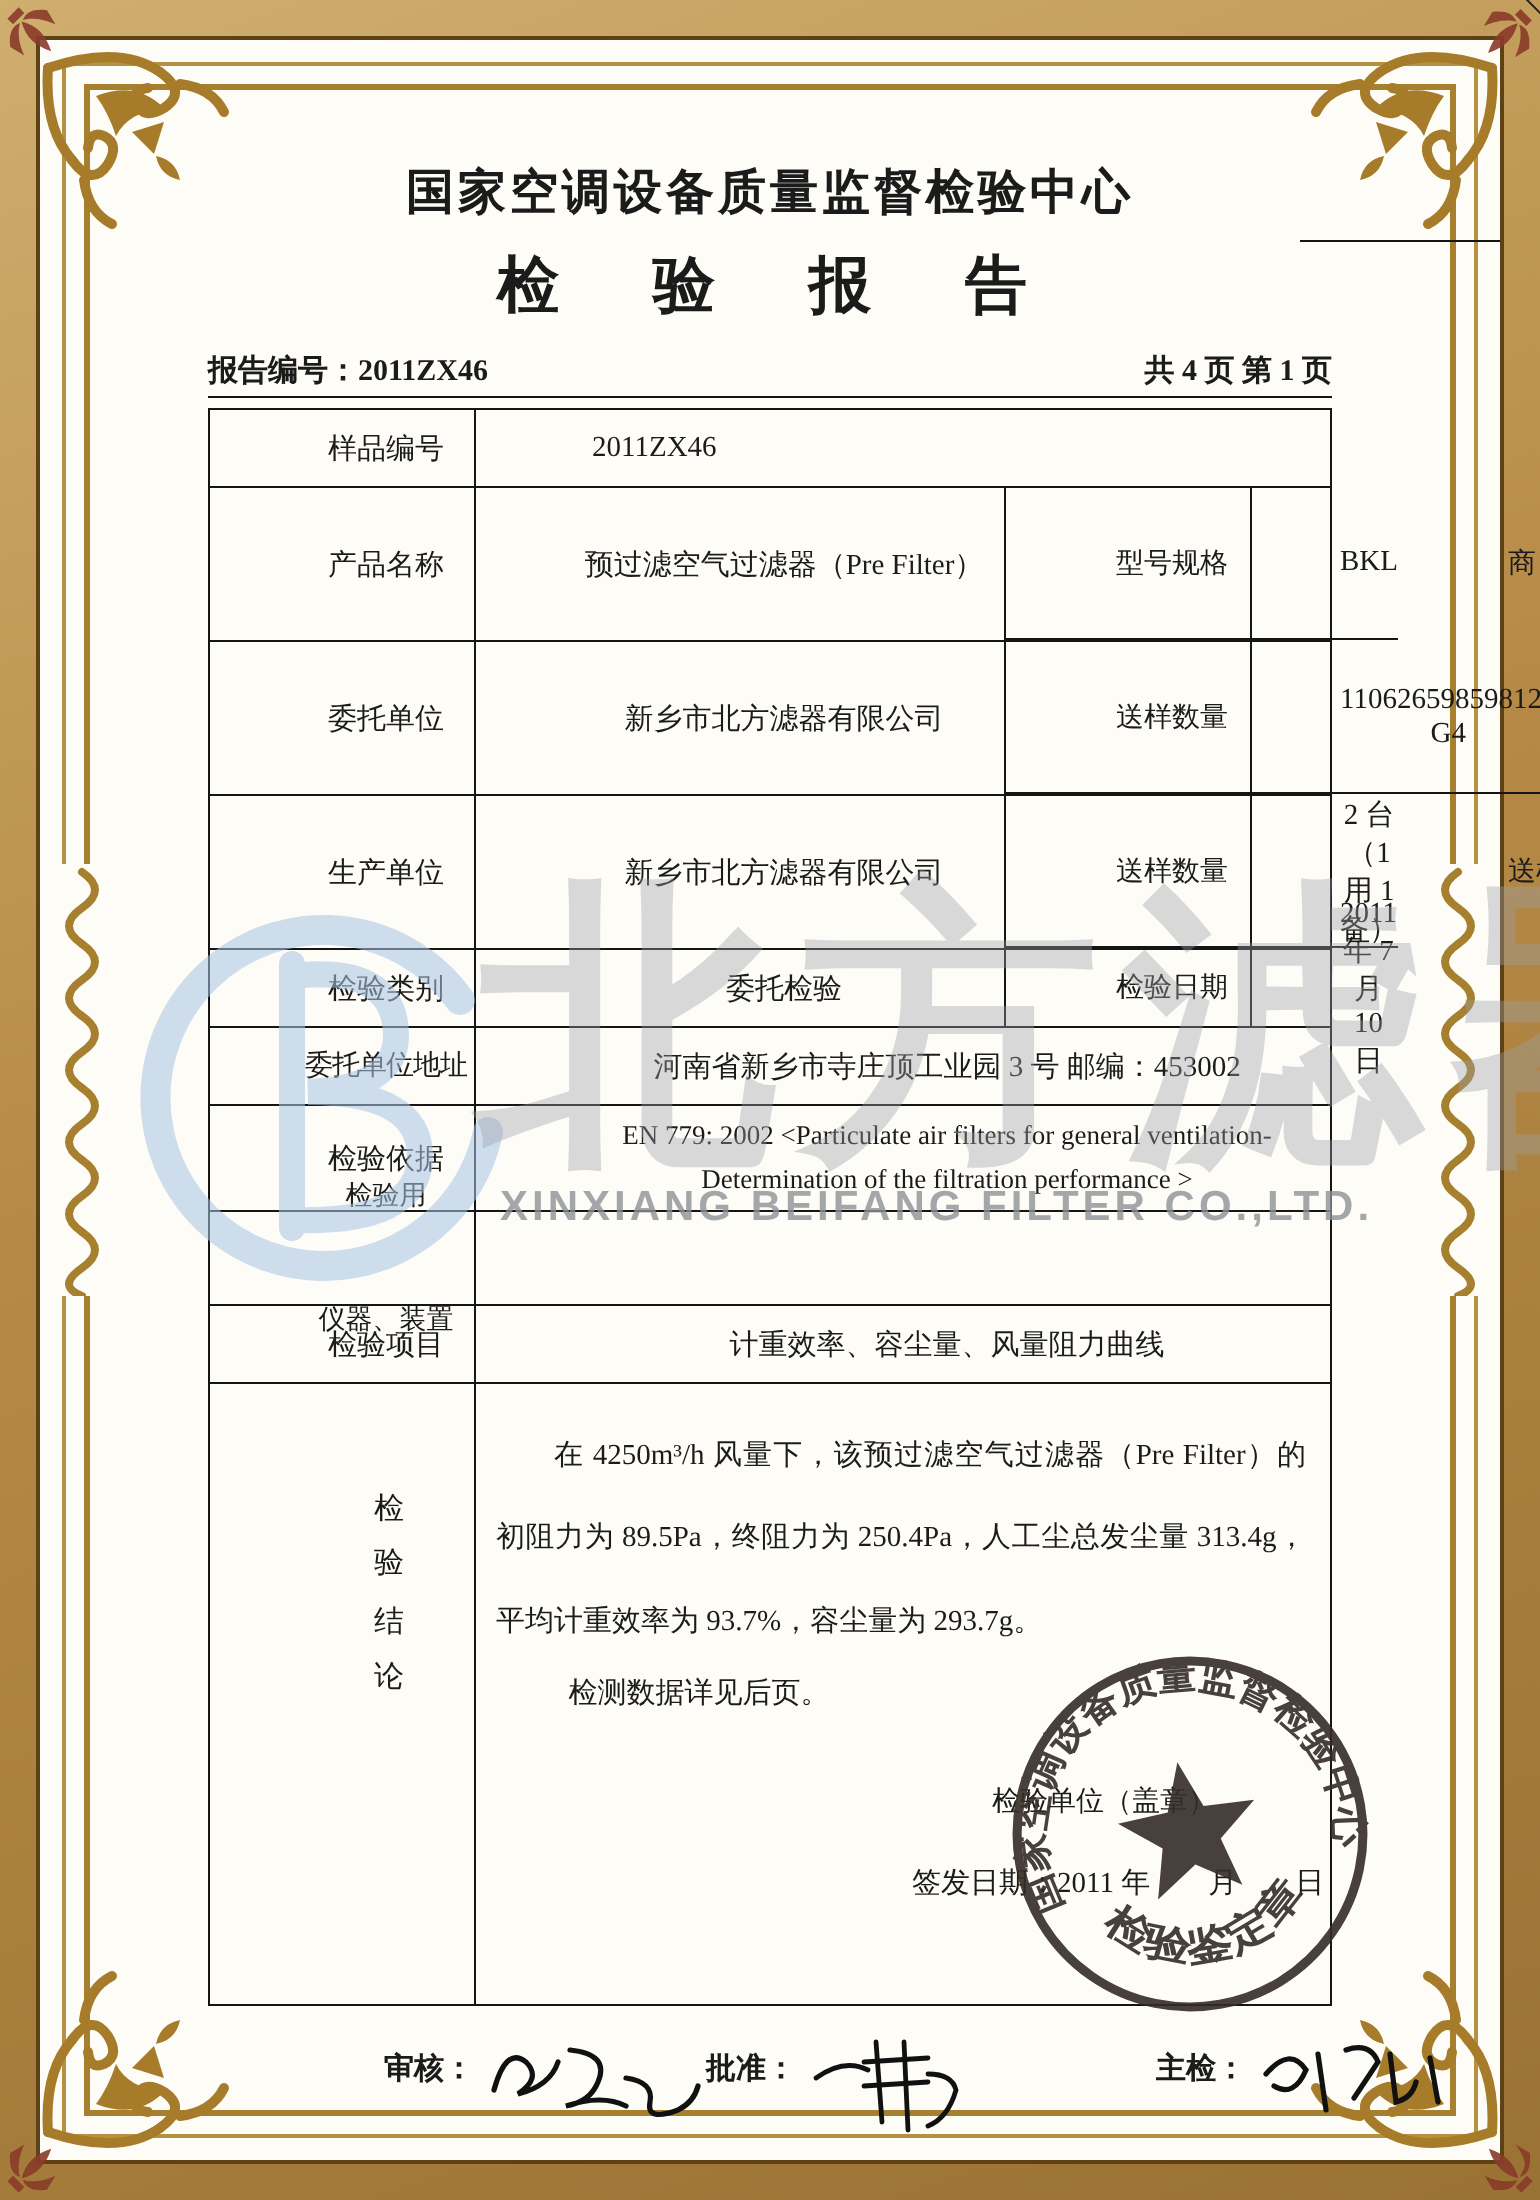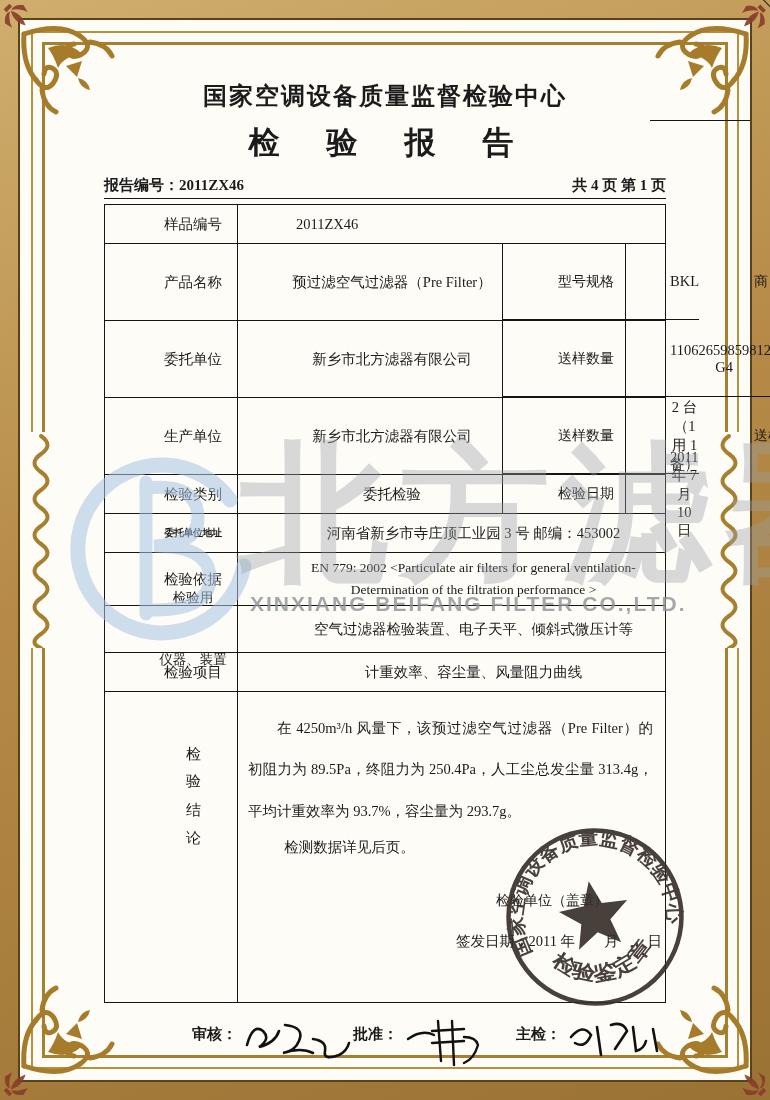--- a/index.html
+++ b/index.html
@@ -45,38 +45,38 @@
   .c{display:flex;align-items:center;justify-content:center;text-align:center;box-sizing:border-box;margin-left:44px;}
   .c1{width:89px;border-right:1.6px solid #151515;flex:none;}
   .c2{width:221px;border-right:1.6px solid #151515;flex:none;text-align:right;}
   .c3{width:79px;border-right:1.6px solid #151515;flex:none;font-size:14px;}
   .c4{flex:1;}
   .cRest{flex:1;}
   .h38{height:38px;} .h76{height:76px;} .h52{height:52px;} .h46{height:46px;} .h310{height:310px;}
   .subcol{flex:1;display:flex;flex-direction:row;}
   .subrow{flex:1;display:flex;border-bottom:1.6px solid #151515;}
   .subrow.last{border-bottom:none;}
-  .small{font-size:10px;letter-spacing:-.5px;white-space:nowrap;font-weight:bold;}
+  .small{font-size:14px;letter-spacing:-.5px;white-space:nowrap;}
   .en{font-size:13.5px;line-height:1.6;padding:2px 8px;}
   .twoline{flex-direction:column;line-height:1.4;font-size:13.5px;gap:43px;}
   .vert{writing-mode:vertical-rl;text-orientation:upright;letter-spacing:28px;
     align-items:center;justify-content:flex-start;padding-top:42px;font-size:15px;}
   .concl{flex:1;position:relative;display:block;text-align:left;}
   .cp{margin:16px 12px 0 10px;text-indent:2em;line-height:2.85;font-size:14.5px;text-align:justify;}
   .cp2{margin:0 12px 0 10px;text-indent:2.5em;line-height:2.2;font-size:14.5px;}
   .unit{position:absolute;left:258px;top:200px;font-size:14px;z-index:1;}
   .idate{position:absolute;left:218px;top:240px;font-size:14.5px;z-index:1;}
   .stamp{position:absolute;left:266px;top:134px;width:182px;height:182px;z-index:2;
     transform:rotate(-10deg);opacity:.9;}
   
   .sigrow{display:flex;margin-top:14px;align-items:flex-start;}
   .siggroup{display:flex;align-items:flex-start;}
   .siglabel{font-size:15px;font-weight:bold;white-space:nowrap;padding-top:8px;}
   .sig{margin-left:6px;}
-  .g2{margin-left:88px;} .g3{margin-left:26px;}
+  .g2{margin-left:88px;} .g3{margin-left:88px;}
 </style>
 </head>
 <body>
 
 <div class="panel"></div>
 <div class="gold1"></div>
 <div class="gold2"></div>
 
 <svg class="corner tl" viewBox="0 0 100 100">
   <g stroke="#a67c2a" stroke-width="5" fill="none" stroke-linecap="round">
@@ -257,21 +257,20 @@
     <div class="tr h52">
       <div class="c c1">检验依据</div>
       <div class="c cRest en">EN 779: 2002 &lt;Particulate air filters for general ventilation-Determination of the filtration performance &gt;</div>
     </div>
 
     <div class="tr h46">
       <div class="c c1 twoline">
         <span>检验用</span>
         <span>仪器、装置</span>
       </div>
-      <div class="c cRest">空气过滤器检验装置、电子天平、倾斜式微压计等</div>
     </div>
 
     <div class="tr h38">
       <div class="c c1">检验项目</div>
       <div class="c cRest">计重效率、容尘量、风量阻力曲线</div>
     </div>
 
     <div class="tr h310 trlast">
       <div class="c c1 vert">检验结论</div>
       <div class="concl">

